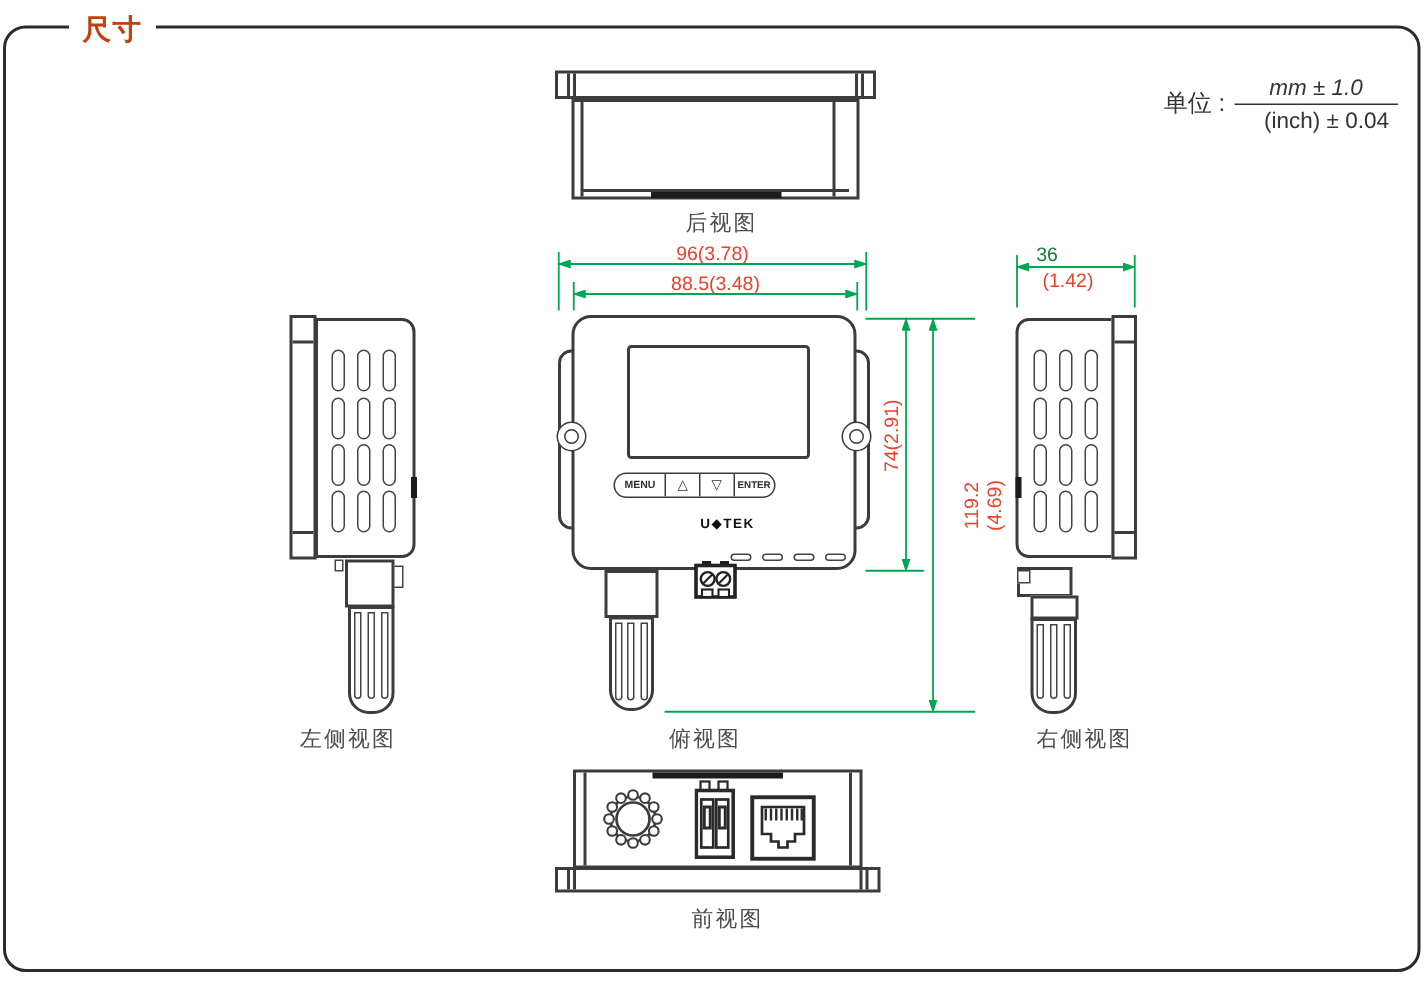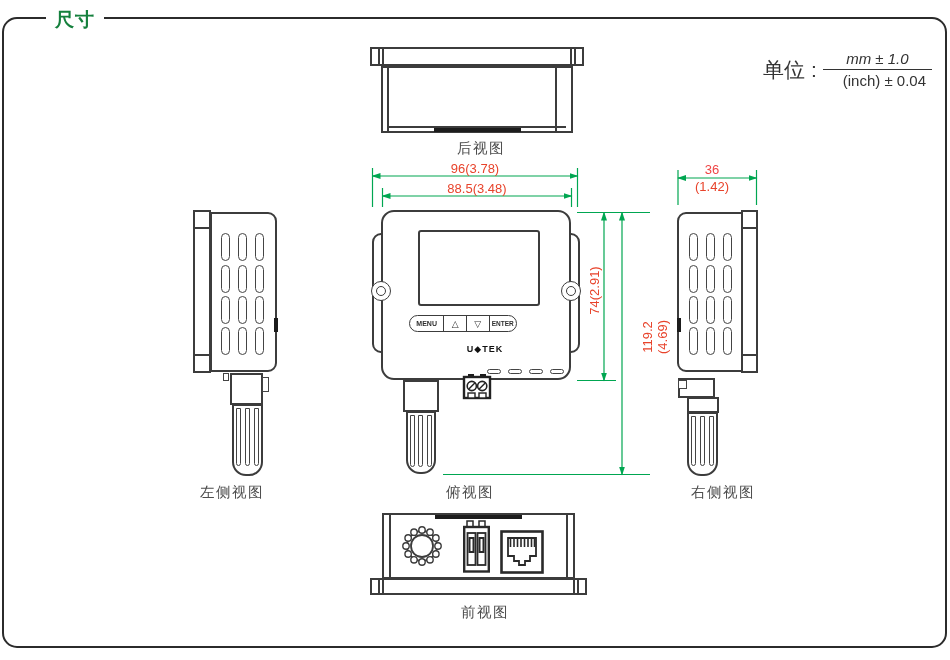--- a/index.html
+++ b/index.html
@@ -13,21 +13,21 @@
   .panel {
     position: absolute; left: 2px; top: 17px; width: 945px; height: 631px;
     border: 2px solid #2b2b2b; border-radius: 15px; background:#fff;
   }
   .title {
     position: absolute; left: 46px; top: 7px; z-index: 3;
     background:#fff; padding: 0 9px;
     font-size: 19px; font-weight: bold; letter-spacing: 1px;
   }
   .unit-note { position:absolute; right: 18px; top: 50px; display:flex; align-items:center; z-index:2; color:#333; }
-  .unit-note .ulabel { font-size: 21px; margin-right: 6px; }
+  .unit-note .ulabel { font-size: 16px; margin-right: 6px; }
   .unit-note .frac { text-align:center; font-size: 15px; }
   .unit-note .num { padding: 0 6px 2px 6px; border-bottom: 1.5px solid #333; font-style: italic; }
   .unit-note .den { padding: 2px 6px 0 6px; margin-left: 14px; }
 
   
   .box { position:absolute; border: 2px solid #3c3c3c; background:#fff; }
   .thin { position:absolute; border: 1.5px solid #444; background:#fff; }
   .lv { position:absolute; width: 2px; background:#3c3c3c; }
   .lh { position:absolute; height: 1.5px; background:#3c3c3c; }
   .dark { position:absolute; background:#1c1c1c; }
@@ -50,21 +50,21 @@
   .logo { position:absolute; text-align:center; font-weight:bold; font-size:9px; letter-spacing:1px; color:#111; z-index:2; }
   .vent { position:absolute; width:14px; height:5px; border:1.2px solid #444; border-radius:3px; background:#fff; z-index:2; }
   .screw { position:absolute; border-radius:50%; border:1.6px solid #3c3c3c; background:#fff; z-index:3; }
 </style>
 </head>
 <body>
 
 <div class="stage">
 
   <div class="panel"></div>
-  <div class="title" style="color:#15803d;">尺寸</div>
+  <div class="title" style="color:#c2410c;">尺寸</div>
 
   <div class="unit-note">
     <div class="ulabel">单位 :</div>
     <div class="frac">
       <div class="num">mm ± 1.0</div>
       <div class="den">(inch) ± 0.04</div>
     </div>
   </div>
 
   <div class="grp" style="left:370px; top:47px; width:214px; height:110px;">
@@ -271,21 +271,21 @@
       <line x1="577" y1="380.5" x2="616" y2="380.5"></line>
       <line x1="604" y1="212.5" x2="604" y2="380.5" marker-start="url(#as)" marker-end="url(#ae)"></line>
 
       <line x1="443" y1="474.5" x2="650" y2="474.5"></line>
       <line x1="622" y1="212.5" x2="622" y2="474.5" marker-start="url(#as)" marker-end="url(#ae)"></line>
     </g>
   </svg>
 
   <div class="dimtxt" style="left:425px; top:161px; width:100px; color:#E8432B;">96(3.78)</div>
   <div class="dimtxt" style="left:422px; top:181px; width:110px; color:#E8432B;">88.5(3.48)</div>
-  <div class="dimtxt" style="left:682px; top:162px; width:60px; color:#ef4444;">36</div>
+  <div class="dimtxt" style="left:668px; top:162px; width:60px; color:#15803d;">36</div>
   <div class="dimtxt" style="left:677px; top:179px; width:70px; color:#E8432B;">(1.42)</div>
   <div class="dimtxt rot" style="left:549px; top:283px; width:90px; color:#E8432B;">74(2.91)</div>
   <div class="dimtxt rot" style="left:613px; top:322px; width:84px; line-height:15px; color:#E8432B;">
     <span style="display:block;">119.2</span>
     <span style="display:block;">(4.69)</span>
   </div>
 
 </div>
 
 </body></html>

